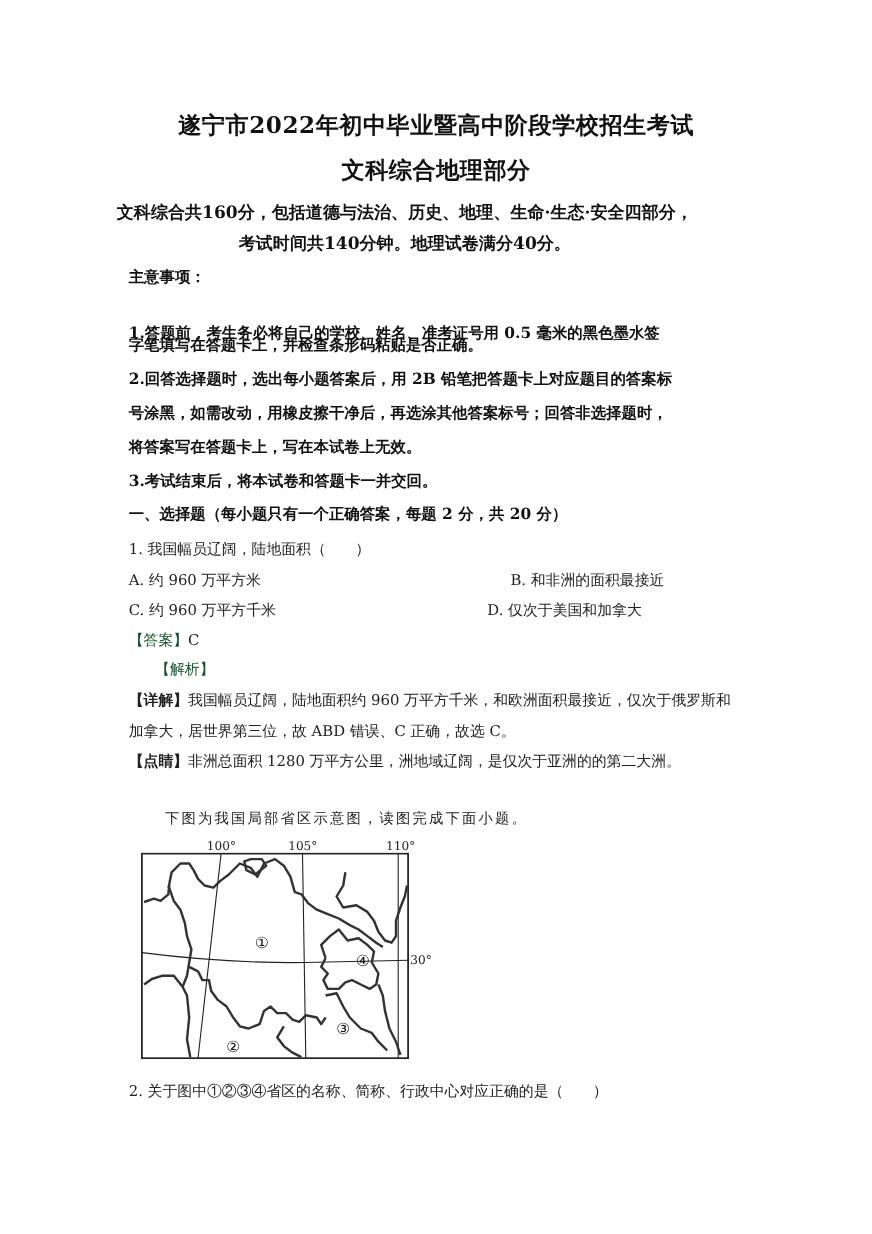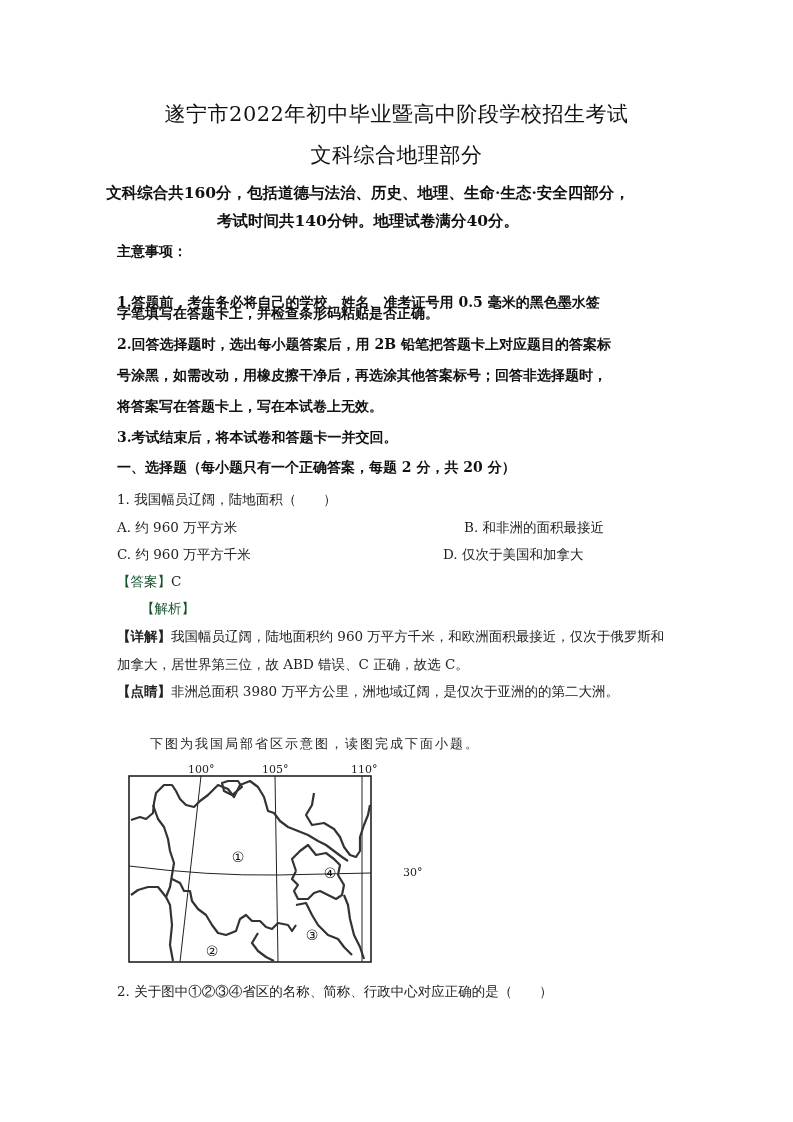--- a/index.html
+++ b/index.html
@@ -1,19 +1,19 @@
 <!DOCTYPE html>
 <html><head>
 <meta charset="utf-8">
 <style>
   html, body { margin: 0; padding: 0; background: #ffffff; }
   body { width: 793px; height: 1122px; position: relative; overflow: hidden; color: #111; }
   .serif { font-family: "DejaVu Serif", "Liberation Serif", serif; }
   .abs { position: absolute; white-space: nowrap; }
-  .title { left: 0; width: 793px; text-align: center; font-weight: normal; font-size: 21px; letter-spacing: 0.5px; }
+  .title { left: 0; width: 793px; text-align: center; font-weight: bold; font-size: 21px; letter-spacing: 0.5px; }
   .intro { left: 0; width: 736px; text-align: center; font-weight: bold; font-size: 15.5px; }
   .bold { font-weight: bold; font-size: 14px; left: 117px; }
   .q { font-size: 13.5px; left: 117px; color: #222; }
   .blue { color: #14532d; }
   .caption { font-size: 13px; left: 150px; letter-spacing: 2px; color: #222; }
   .map { position: absolute; left: 128px; top: 775px; width: 244px; height: 188px; }
   .deg { font-size: 11px; color: #222; }
 </style>
 </head>
 <body class="serif">
@@ -43,29 +43,29 @@
 <div class="abs q" style="top:573px;">
   <span class="blue">【答案】</span><span>C</span>
 </div>
 <div class="abs q blue" style="top:600px;margin-left:24px;">【解析】</div>
 
 <div class="abs q" style="top:628px;">
   <span style="font-weight:bold;">【详解】</span><span>我国幅员辽阔，陆地面积约 960 万平方千米，和欧洲面积最接近，仅次于俄罗斯和</span>
 </div>
 <div class="abs q" style="top:656px;">加拿大，居世界第三位，故 ABD 错误、C 正确，故选 C。</div>
 <div class="abs q" style="top:683px;">
-  <span style="font-weight:bold;">【点睛】</span><span>非洲总面积 3980 万平方公里，洲地域辽阔，是仅次于亚洲的的第二大洲。</span>
+  <span style="font-weight:bold;">【点睛】</span><span>非洲总面积 1280 万平方公里，洲地域辽阔，是仅次于亚洲的的第二大洲。</span>
 </div>
 
 <div class="abs caption" style="top:735px;">下图为我国局部省区示意图，读图完成下面小题。</div>
 
 <div class="abs deg" style="top:763px; left:188px;">100°</div>
 <div class="abs deg" style="top:763px; left:262px;">105°</div>
 <div class="abs deg" style="top:763px; left:351px;">110°</div>
-<div class="abs deg" style="top:866px; left:373px;padding-left:30px;">30°</div>
+<div class="abs deg" style="top:866px; left:373px;">30°</div>
 
 <svg class="map" viewBox="0 0 244 188" xmlns="http://www.w3.org/2000/svg">
   <g fill="none" stroke="#222">
 
     <rect x="1" y="1" width="242" height="186" stroke-width="1.6"></rect>
 
     <line x1="73" y1="1" x2="52" y2="187" stroke-width="1"></line>
     <line x1="147" y1="1" x2="150" y2="187" stroke-width="1"></line>
     <line x1="234" y1="1" x2="234" y2="187" stroke-width="1"></line>
 

